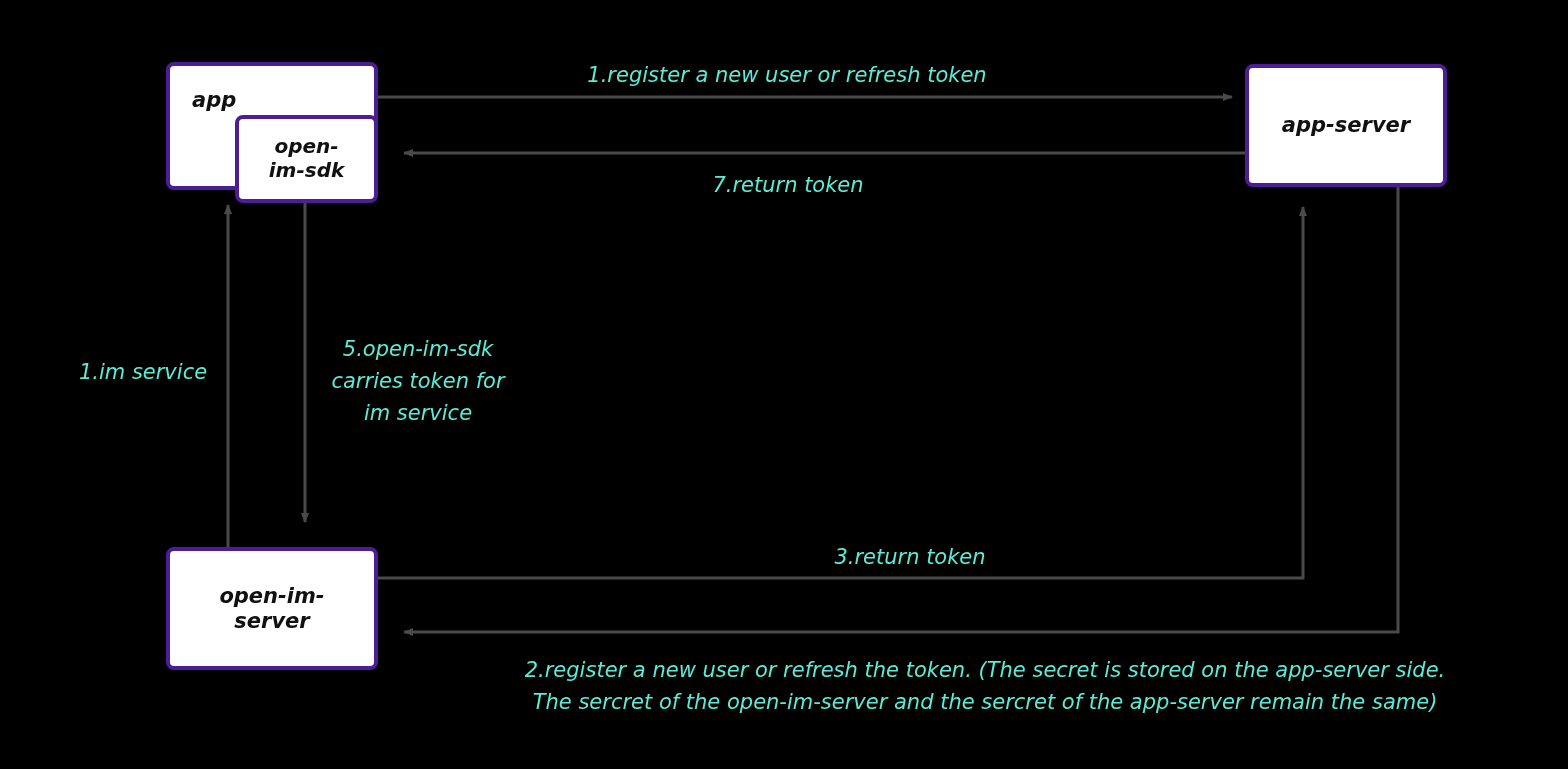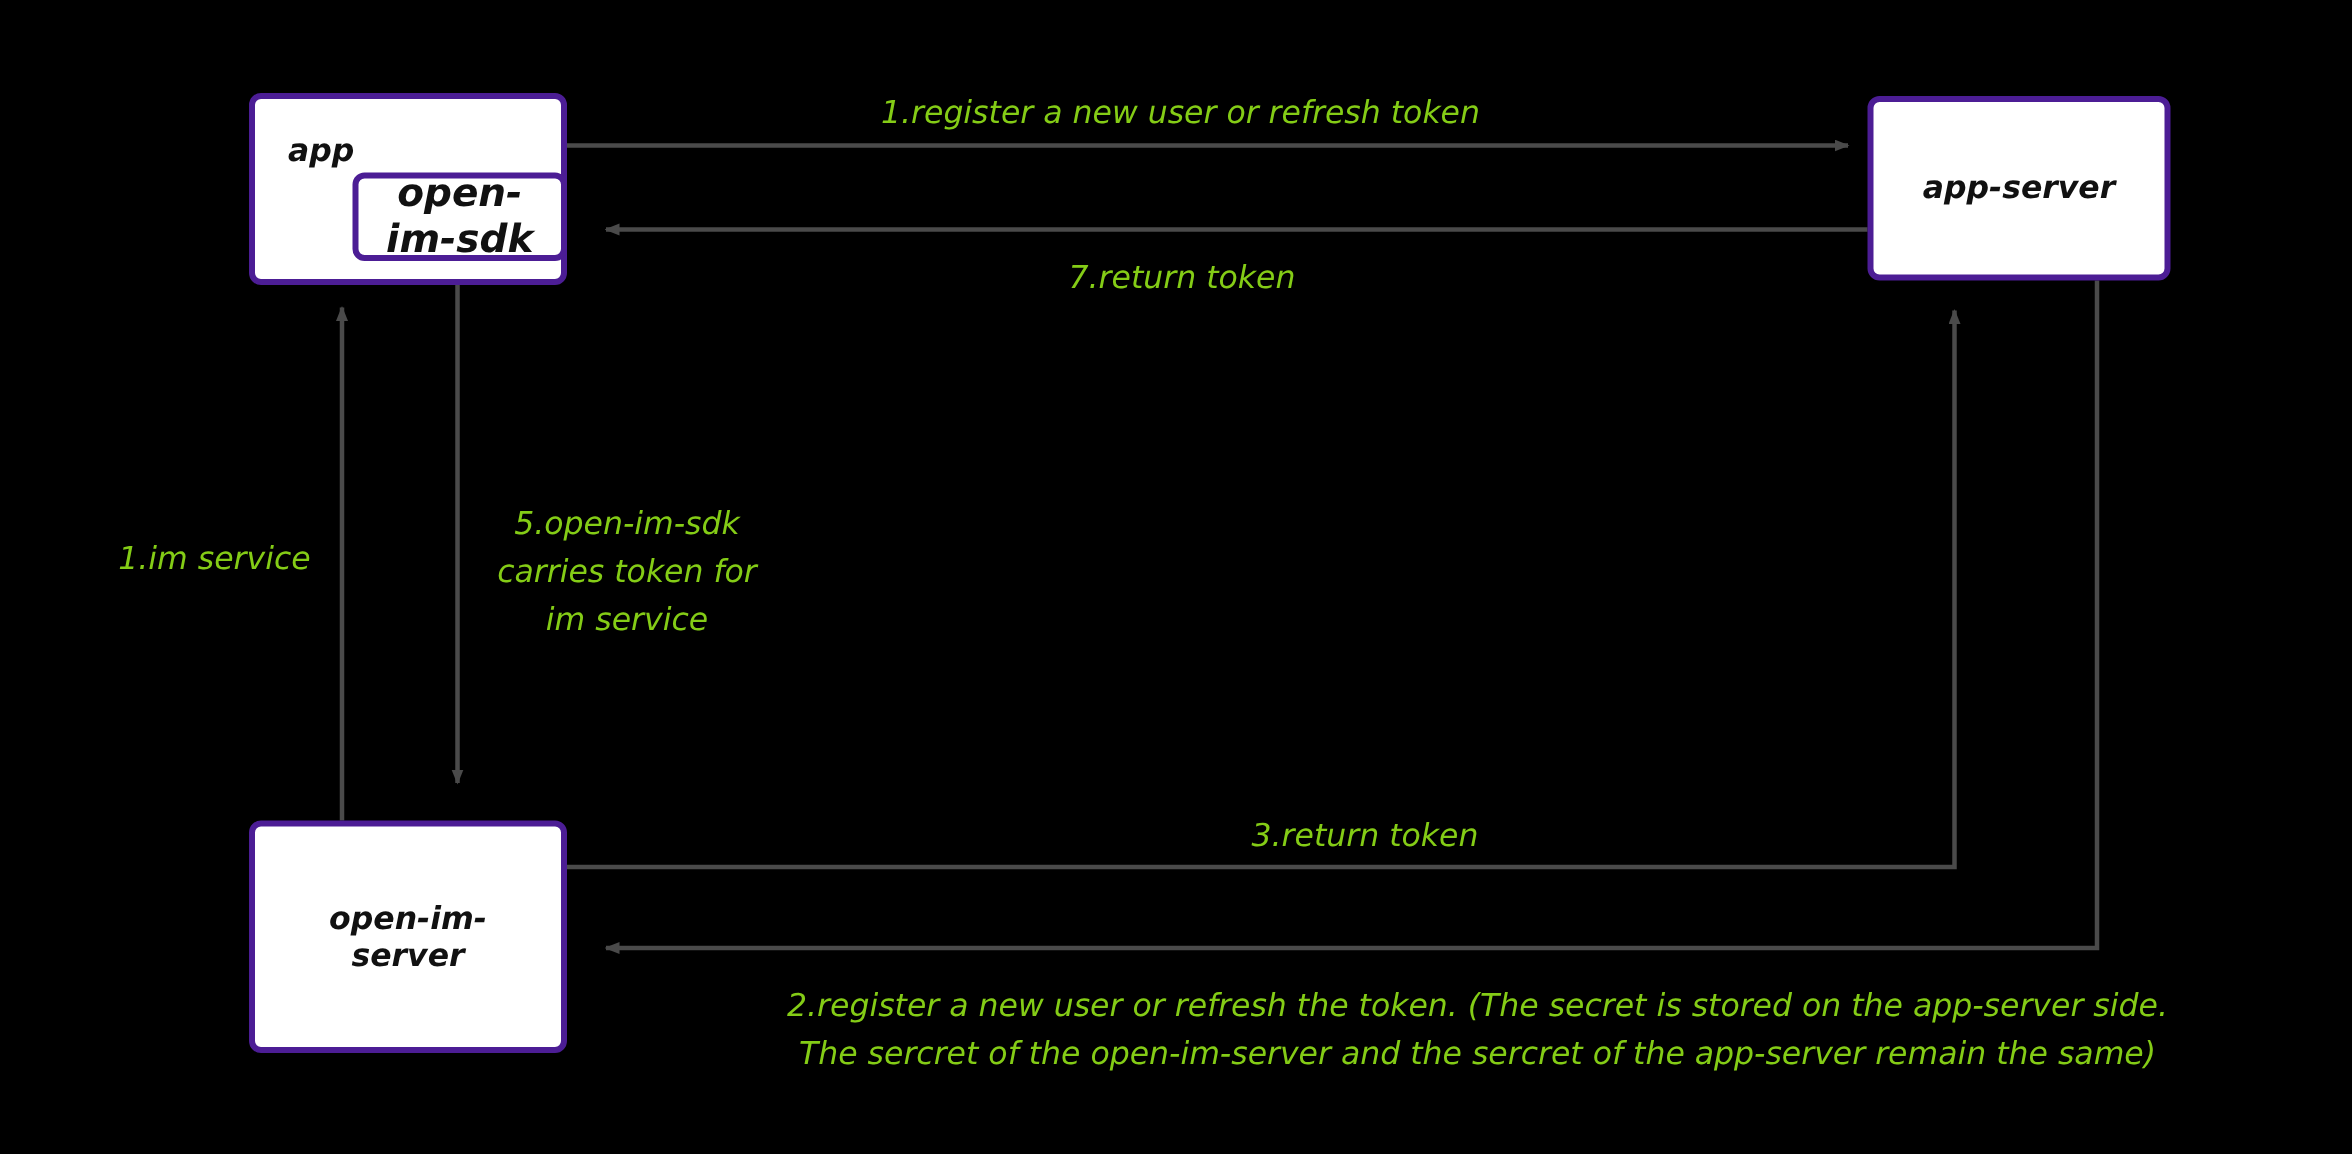--- a/index.html
+++ b/index.html
@@ -38,39 +38,39 @@
     width: 212px;
     height: 128px;
     align-items: flex-start;
     justify-content: flex-start;
     padding: 22px 0 0 22px;
   }
   .node.sdk {
     left: 235px;
     top: 115px;
     width: 143px;
-    height: 59px;
+    height: 88px;
     z-index: 3;
-    font-size: 26px;
+    font-size: 20px;
   }
   .node.app-server {
     left: 1245px;
     top: 64px;
     width: 202px;
     height: 123px;
   }
   .node.im-server {
     left: 166px;
     top: 547px;
     width: 212px;
-    height: 155px;
+    height: 123px;
   }
   .edge-label {
     position: absolute;
-    color: #84cc16;
+    color: #5eead4;
     font-style: italic;
     font-size: 21px;
     line-height: 1.52;
     text-align: center;
     white-space: pre-line;
     z-index: 4;
   }
   #lbl-1 { left: 547px; top: 60px; width: 480px; }
   #lbl-4 { left: 640px; top: 170px; width: 296px; }
   #lbl-5 { left: 300px; top: 324px; width: 236px; margin-top: 10px; }

